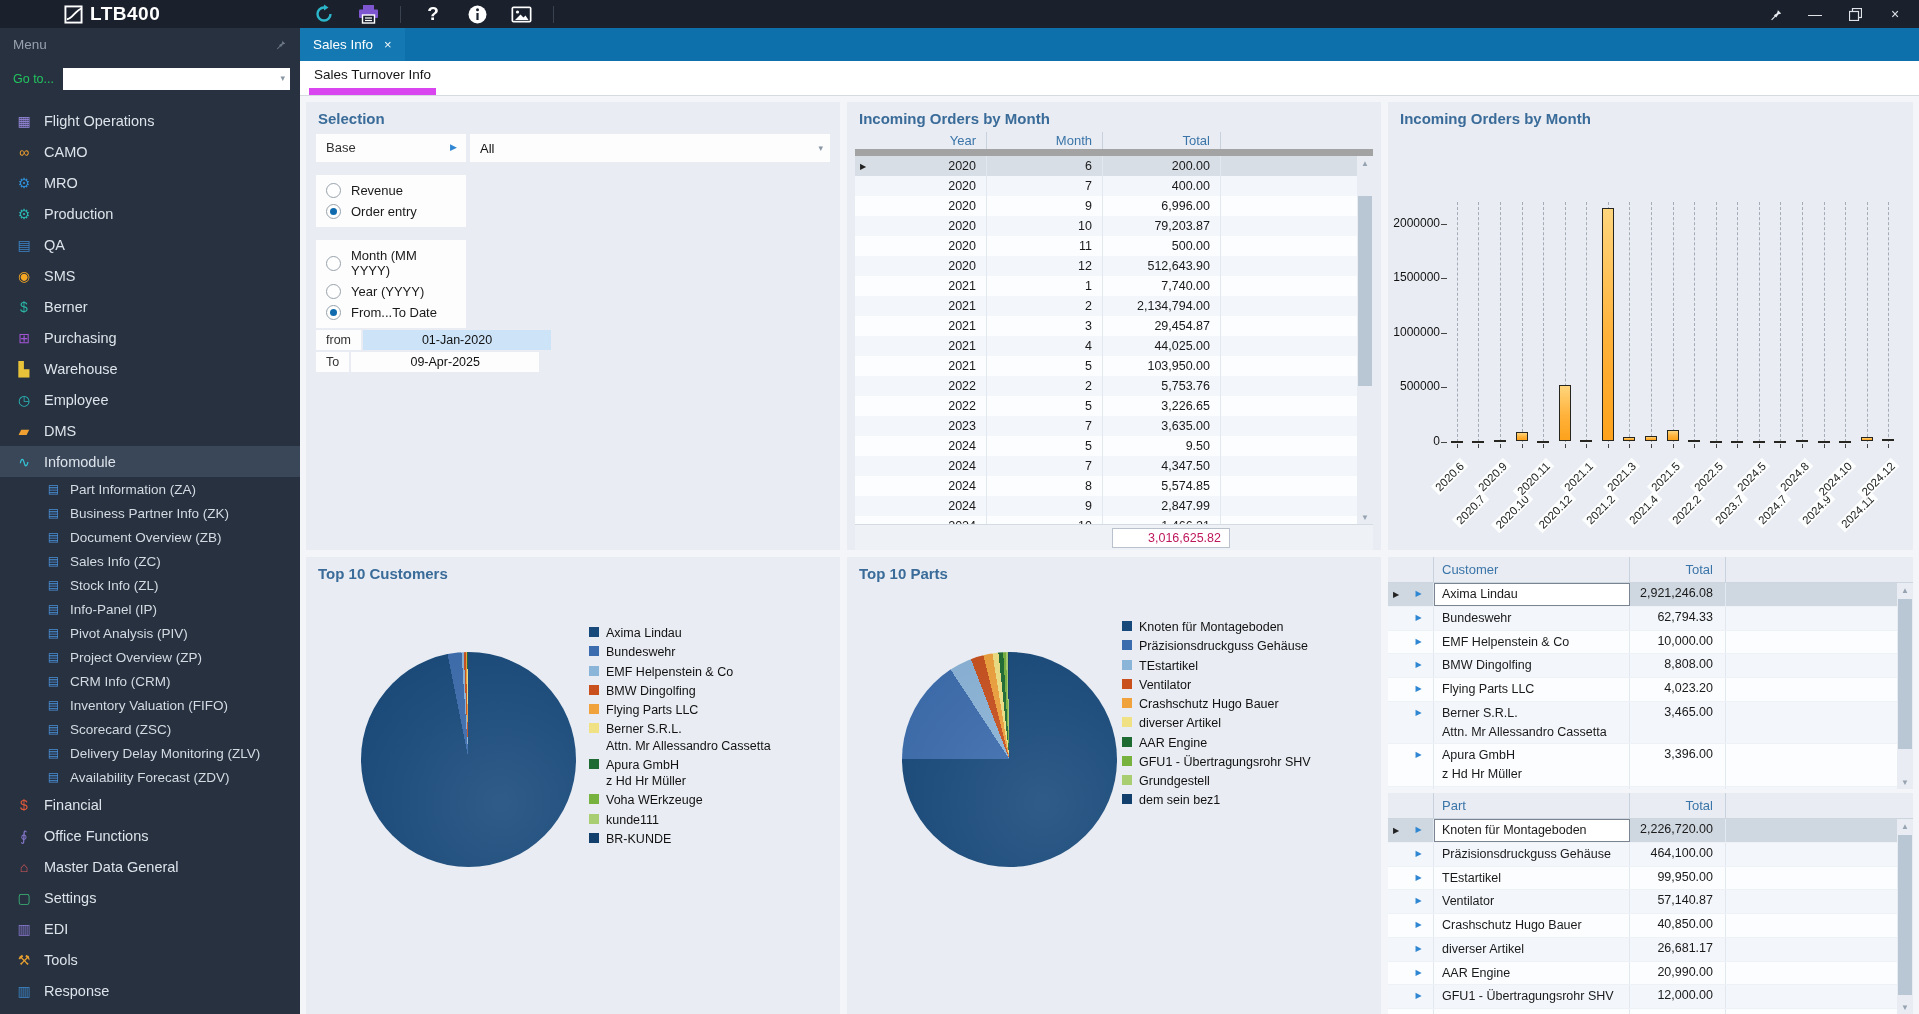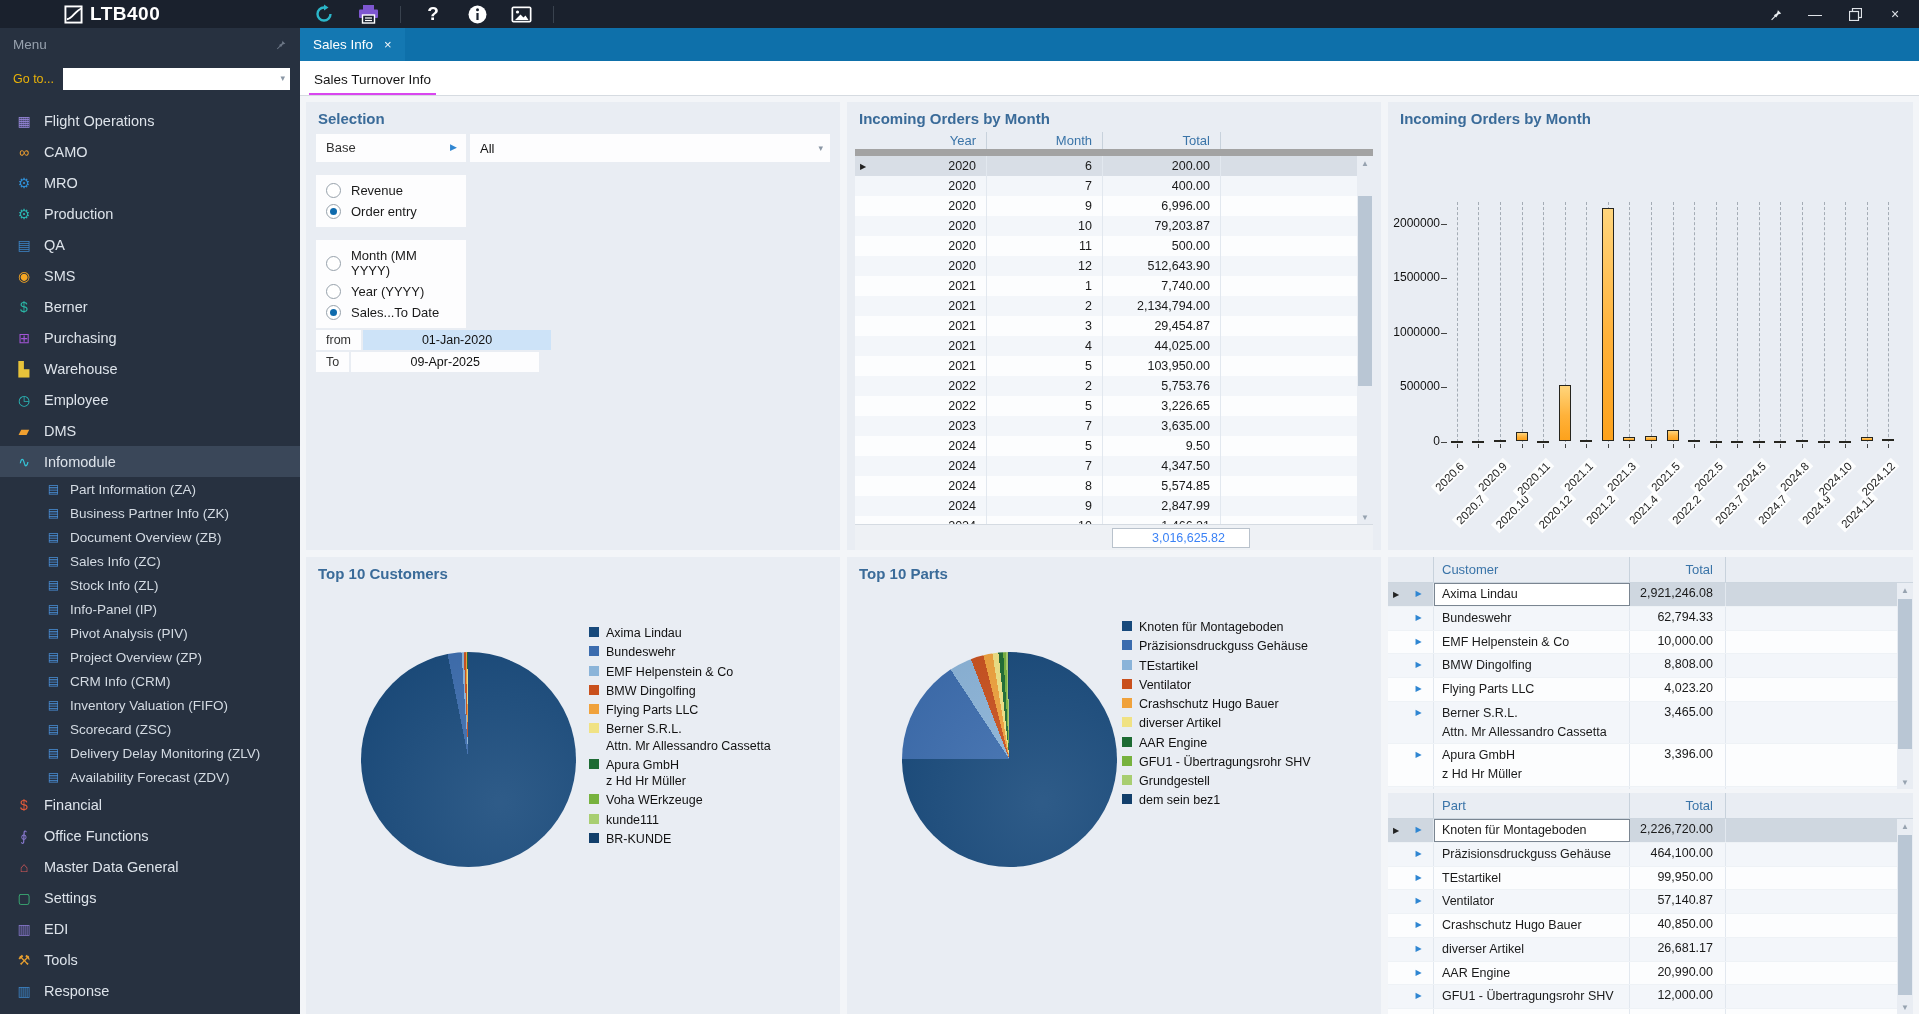--- a/index.html
+++ b/index.html
@@ -17,39 +17,39 @@
   .winbtns{margin-left:auto;display:flex;align-items:center;gap:24px;padding-right:16px;color:#dfe3e8;}
   .winbtn{display:flex;align-items:center;justify-content:center;width:16px;height:16px;font-size:14px;}
 
   .root{display:flex;height:986px;}
 
   
   .sidebar{width:300px;flex-shrink:0;background:#273140;display:flex;flex-direction:column;overflow:hidden;}
   .menu-header{height:33px;display:flex;align-items:center;justify-content:space-between;
     padding:0 14px 0 13px;color:#97a1ad;font-size:13.5px;}
   .goto{display:flex;align-items:center;gap:9px;padding:7px 10px 7px 13px;}
-  .goto-label{color:#eab308;font-size:12.5px;white-space:nowrap;}
+  .goto-label{color:#22c55e;font-size:12.5px;white-space:nowrap;}
   .combo-wrap{flex:1;position:relative;height:22px;}
   .combo-wrap input{width:100%;height:22px;border:none;background:#fff;padding:0 18px 0 5px;font-size:12px;outline:none;}
   .combo-caret{position:absolute;right:5px;top:5px;font-size:9px;color:#8b97a5;}
   .nav{flex:1;padding-top:8px;overflow:hidden;}
   .nav-item{height:31px;display:flex;align-items:center;gap:11px;padding-left:15px;
     font-size:14.5px;color:#dde3ea;cursor:default;white-space:nowrap;}
   .nav-item.sub{height:24px;padding-left:46px;font-size:13.5px;color:#d3dae2;gap:9px;}
   .nav-item.selected{background:#3a4759;}
   .ni{width:18px;text-align:center;font-size:14px;flex-shrink:0;}
   .nav-item.sub .ni{width:15px;font-size:12px;}
 
   
   .content{flex:1;display:flex;flex-direction:column;min-width:0;background:#f3f5f8;}
   .tabbar{height:33px;background:#0e70aa;display:flex;align-items:stretch;}
   .tab{display:flex;align-items:center;gap:11px;padding:0 13px;background:#1478b2;color:#fff;font-size:13.5px;}
   .tab-x{font-size:13px;opacity:.95;}
   .subtabbar{height:35px;background:#fff;border-bottom:1px solid #d6dbe1;display:flex;align-items:flex-end;padding-left:9px;}
-  .subtab{font-size:13.5px;color:#141414;padding:8px 5px 6px;border-bottom:2px solid #d946ef;}
+  .subtab{font-size:13.5px;color:#141414;padding:8px 5px 6px;border-bottom:7px solid #d946ef;}
 
   .panels{flex:1;display:grid;grid-template-columns:534px 534px 1fr;grid-template-rows:448px 1fr;
     gap:7px;padding:6px 6px 0 6px;min-height:0;}
   .panel{background:#e9edf3;position:relative;overflow:hidden;}
   .panel-title{color:#3a6b99;font-size:15px;font-weight:600;padding:8px 12px 5px;}
 
   
   .sel-row{display:grid;grid-template-columns:150px 1fr;gap:4px;margin:2px 10px 13px 10px;}
   .sel-label{background:#fdfdfe;padding:6px 10px;font-size:13px;color:#333;position:relative;}
   .base-arrow{position:absolute;right:9px;top:8px;color:#2f86d2;font-size:9px;}
@@ -73,23 +73,23 @@
   .cell{display:flex;align-items:center;justify-content:flex-end;padding-right:10px;
     border-right:1px solid #e2e8ef;font-size:12.5px;color:#1a1a1a;overflow:hidden;}
   .cell.hdr{color:#3a74a8;font-size:13px;border-right:1px solid #c8d2dc;}
   .cell.ind{justify-content:center;padding:0;font-size:8px;color:#222;border-right:none;}
   .cell.fill{border-right:none;}
   .t-row{height:20px;background:#fcfdfe;}
   .t-row.alt{background:#f3f6fa;}
   .t-row.selrow{background:#d8dee6;}
   .t-footer{position:absolute;left:8px;right:8px;bottom:0;height:26px;background:#eef1f5;
     border-top:1px solid #d5dbe2;}
-  .total-box{position:absolute;left:257px;width:138px;top:3px;height:20px;background:#fff;
+  .total-box{position:absolute;left:257px;width:118px;top:3px;height:20px;background:#fff;
     border:1px solid #b9c2cc;display:flex;align-items:center;justify-content:flex-end;
-    padding-right:24px;font-size:12.5px;color:#3b82f6;}
+    padding-right:8px;font-size:12.5px;color:#be185d;}
 
   
   .vscroll{position:absolute;width:16px;background:#e9edf3;}
   .sarrow{position:absolute;left:0;right:0;height:14px;display:flex;align-items:center;justify-content:center;
     font-size:8px;color:#97a3b0;}
   .sarrow.up{top:0;} .sarrow.down{bottom:0;}
   .thumb{position:absolute;left:1px;right:1px;background:#b9c6d4;}
 
   
   .bar-plot{position:absolute;inset:0;}
@@ -385,21 +385,21 @@
                 <div class="radio-row">
                   <span class="radio"></span>
                   <span>Month (MM YYYY)</span>
                 </div>
                 <div class="radio-row">
                   <span class="radio"></span>
                   <span>Year (YYYY)</span>
                 </div>
                 <div class="radio-row">
                   <span class="radio on"></span>
-                  <span>Sales...To Date</span>
+                  <span>From...To Date</span>
                 </div>
               </div>
             <div class="ft-row">
               <div class="ft-label">from</div>
               <div class="date-cell sel">01-Jan-2020</div>
             </div>
             <div class="ft-row">
               <div class="ft-label">To</div>
               <div class="date-cell">09-Apr-2025</div>
             </div>

